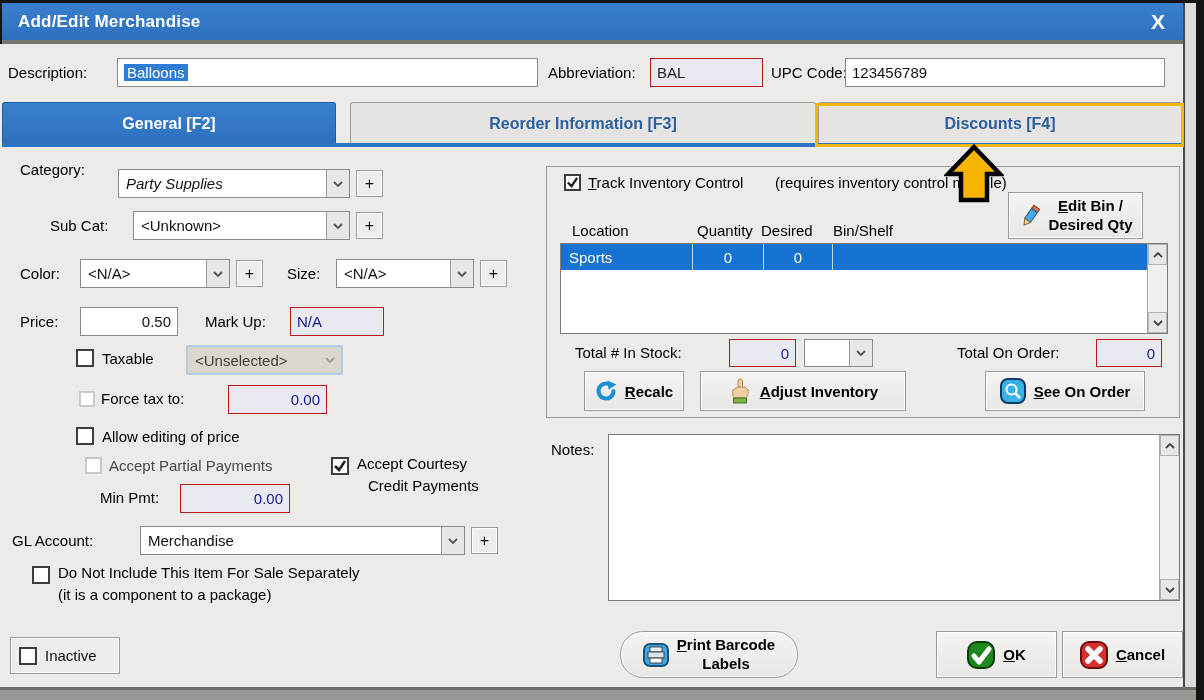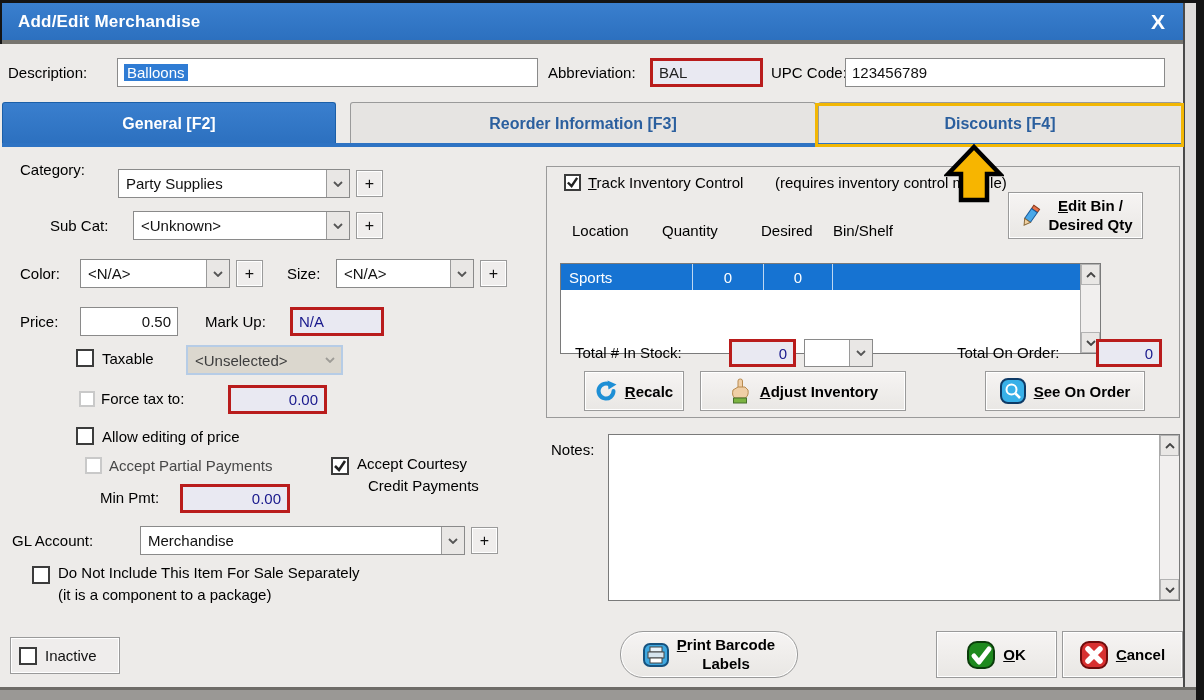--- a/index.html
+++ b/index.html
@@ -26,21 +26,21 @@
   .titlebar .x  { color:#fff; font-weight:700; font-size:21px; cursor:default; }
   .tbar-sep { position:absolute; left:2px; top:40px; width:1181px; height:4px; background:#77756F; }
 
   
   .lbl { position:absolute; white-space:nowrap; color:#000; }
   .field {
     position:absolute; background:#fff; border:1px solid #8a8a8a;
     display:flex; align-items:center; padding:0 6px; overflow:hidden;
   }
   .field.right { justify-content:flex-end; }
-  .dis { background:#E9E9F2; border:3px solid #b91c1c; color:#18188C; }
+  .dis { background:#E9E9F2; border:1px solid #b91c1c; color:#18188C; }
   .sel-text { background:#2F7CD4; color:#fff; padding:0 3px; }
 
   .combo {
     position:absolute; background:#fff; border:1px solid #8a8a8a;
     display:flex; align-items:stretch; overflow:hidden;
   }
   .combo .cv { flex:1; display:flex; align-items:center; padding:0 7px; white-space:nowrap; }
   .chevbtn {
     width:23px; background:#E9E7E5; border-left:1px solid #9a9a9a;
     display:flex; align-items:center; justify-content:center; flex:none;
@@ -84,22 +84,22 @@
   .tab-highlight {
     position:absolute; left:815px; top:103px; width:369px; height:44px;
     border:3px solid #F2B705; z-index:40; pointer-events:none;
   }
 
   
   .groupbox { position:absolute; left:546px; top:166px; width:634px; height:252px; border:1px solid #9a9a9a; }
   .hdr { position:absolute; white-space:nowrap; color:#000; }
 
   .listbox {
-    position:absolute; left:560px; top:243px; width:541px; height:91px;
-    background:#fff; border:1px solid #7a7a7a; display:flex;margin-top:20px;
+    position:absolute; left:560px; top:243px; width:608px; height:91px;
+    background:#fff; border:1px solid #7a7a7a; display:flex;
   }
   .listrows { flex:1; }
   .lrow { display:flex; height:26px; background:#1673D2; color:#fff; align-items:center; }
   .lrow .cell { height:100%; display:flex; align-items:center; padding:0 8px; border-right:1px solid #BFD8F2; }
   .lrow .c-loc { width:132px; }
   .lrow .c-qty { width:71px; justify-content:center; }
   .lrow .c-des { width:69px; justify-content:center; }
   .lrow .c-bin { flex:1; border-right:none; }
 
   .sbar { width:20px; flex:none; background:#F1EFEE; border-left:1px solid #aaa;
@@ -149,21 +149,21 @@
 <div class="tab" style="left:350px;width:466px;">
   <span>Reorder Information [F3]</span>
 </div>
 <div class="tab" style="left:818px;width:364px;">
   <span>Discounts [F4]</span>
 </div>
 <div class="tabband"></div>
 <div class="tab-highlight"></div>
 
 <span class="lbl" style="left:20px;top:161px;">Category:</span>
-<div class="combo" style="left:118px;top:169px;width:232px;height:29px;">
+<div class="combo" style="left:118px;top:169px;width:232px;height:29px;font-style:italic;">
   <span class="cv">Party Supplies</span>
   <span class="chevbtn">
       <svg width="10" height="6" viewBox="0 0 10 6">
         <polyline points="1,1 5,5 9,1" fill="none" stroke="#555" stroke-width="1.8"></polyline>
       </svg>
     </span>
 </div>
 <div class="plusbtn" style="left:356px;top:170px;">+</div>
 
 <span class="lbl" style="left:50px;top:217px;">Sub Cat:</span>
@@ -279,21 +279,21 @@
       </g>
     </svg>
   </span>
   <span class="col">
     <span><span class="u">E</span><span>dit Bin /</span></span>
     <span>Desired Qty</span>
   </span>
 </div>
 
 <span class="hdr" style="left:572px;top:222px;">Location</span>
-<span class="hdr" style="left:662px;top:222px;">Quantity</span>
+<span class="hdr" style="left:697px;top:222px;">Quantity</span>
 <span class="hdr" style="left:761px;top:222px;">Desired</span>
 <span class="hdr" style="left:833px;top:222px;">Bin/Shelf</span>
 
 <div class="listbox">
   <div class="listrows">
     <div class="lrow">
       <span class="cell c-loc">Sports</span>
       <span class="cell c-qty">0</span>
       <span class="cell c-des">0</span>
       <span class="cell c-bin"></span>

